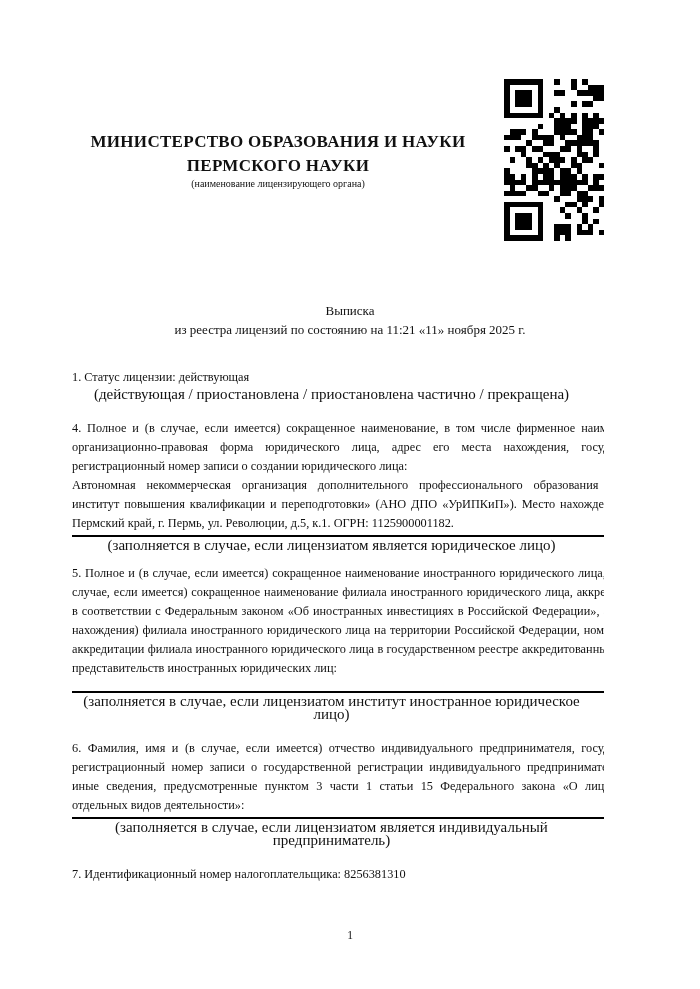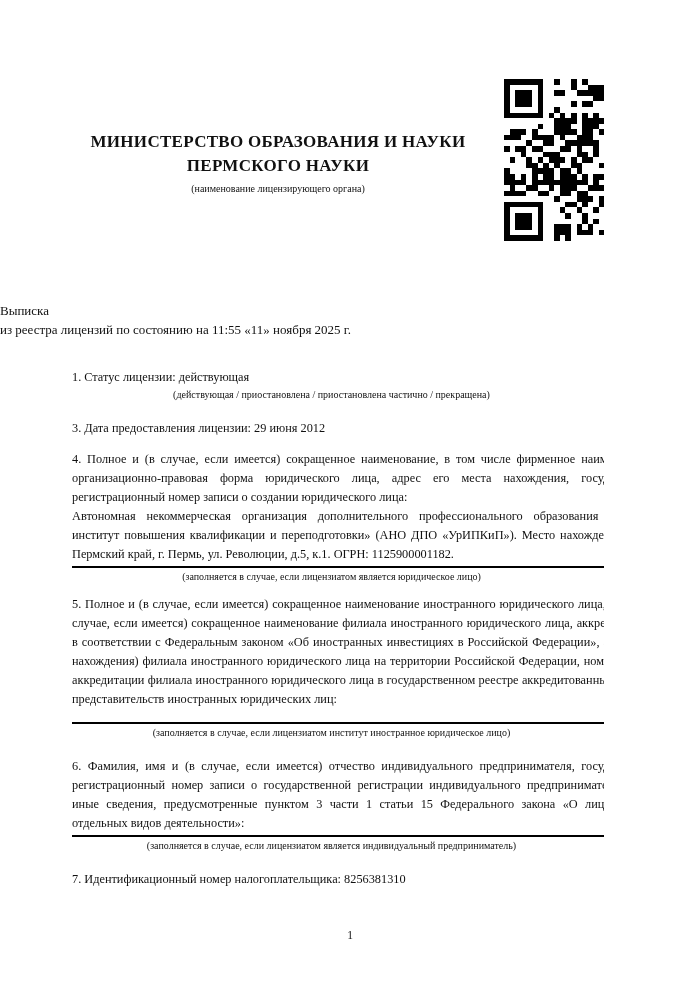--- a/index.html
+++ b/index.html
@@ -22,47 +22,47 @@
     width:424px;
     text-align:center;
   }
   .ministry .t{
     font-size:17px;
     font-weight:bold;
     line-height:24px;
     letter-spacing:.3px;
   }
   .ministry .cap{
-    margin-top:5px;
     font-size:10px;
     line-height:12px;
   }
   .doc-title{
     position:absolute;
     top:301px;left:0;
     width:700px;
+    text-align:center;
     font-size:13px;
     line-height:19px;
   }
   .content{
     position:absolute;
     top:368px;left:72px;
     width:599px;
     font-size:12.3px;
     line-height:19px;
   }
   .content p{margin:0;}
   .just{text-align:justify;}
   .item{margin:0 0 13px 0;}
   .item.gap-lg{margin-bottom:18px;}
   .item.gap-md{margin-bottom:12px;}
   .cap-line{
     padding-right:80px;
     text-align:center;
-    font-size:10px;
+    font-size:15px;
     line-height:13px;
   }
   .cap-line.plain{margin-top:1px;}
   .rule{
     border:none;
     border-top:2px solid #000;
     margin:2px 0 2px 0;
     width:599px;
   }
   .rule.spaced{margin-top:13px;}
@@ -513,34 +513,31 @@
       </svg></div>
 
   <div class="ministry">
     <div class="t">МИНИСТЕРСТВО ОБРАЗОВАНИЯ И НАУКИ</div>
     <div class="t">ПЕРМСКОГО НАУКИ</div>
     <div class="cap">(наименование лицензирующего органа)</div>
   </div>
 
   <div class="doc-title">
     <div>Выписка</div>
-    <div>из реестра лицензий по состоянию на 11:55 «11» ноября 2025 г.</div>
+    <div>из реестра лицензий по состоянию на 11:21 «11» ноября 2025 г.</div>
   </div>
 
   <div class="content">
 
     <div class="item gap-lg">
       <p>1. Статус лицензии: действующая</p>
       <div class="cap-line plain">(действующая / приостановлена / приостановлена частично / прекращена)</div>
     </div>
 
 
-    <div class="item gap-md">
-      <p>3. Дата предоставления лицензии: 29 июня 2012</p>
-    </div>
 
     <div class="item gap-md">
       <p class="just">4. Полное и (в случае, если имеется) сокращенное наименование, в том числе фирменное наименование, и организационно-правовая форма юридического лица, адрес его места нахождения, государственный регистрационный номер записи о создании юридического лица:</p>
       <p class="just">Автономная некоммерческая организация дополнительного профессионального образования «Уральский институт повышения квалификации и переподготовки» (АНО ДПО «УрИПКиП»). Место нахождения: 614007, Пермский край, г. Пермь, ул. Революции, д.5, к.1. ОГРН: 1125900001182.</p>
       <hr class="rule">
       <div class="cap-line">(заполняется в случае, если лицензиатом является юридическое лицо)</div>
     </div>
 
     <div class="item gap-lg">
       <p class="just">5. Полное и (в случае, если имеется) сокращенное наименование иностранного юридического лица, полное и (в случае, если имеется) сокращенное наименование филиала иностранного юридического лица, аккредитованного в соответствии с Федеральным законом «Об иностранных инвестициях в Российской Федерации», адрес (место нахождения) филиала иностранного юридического лица на территории Российской Федерации, номер записи об аккредитации филиала иностранного юридического лица в государственном реестре аккредитованных филиалов, представительств иностранных юридических лиц:</p>

